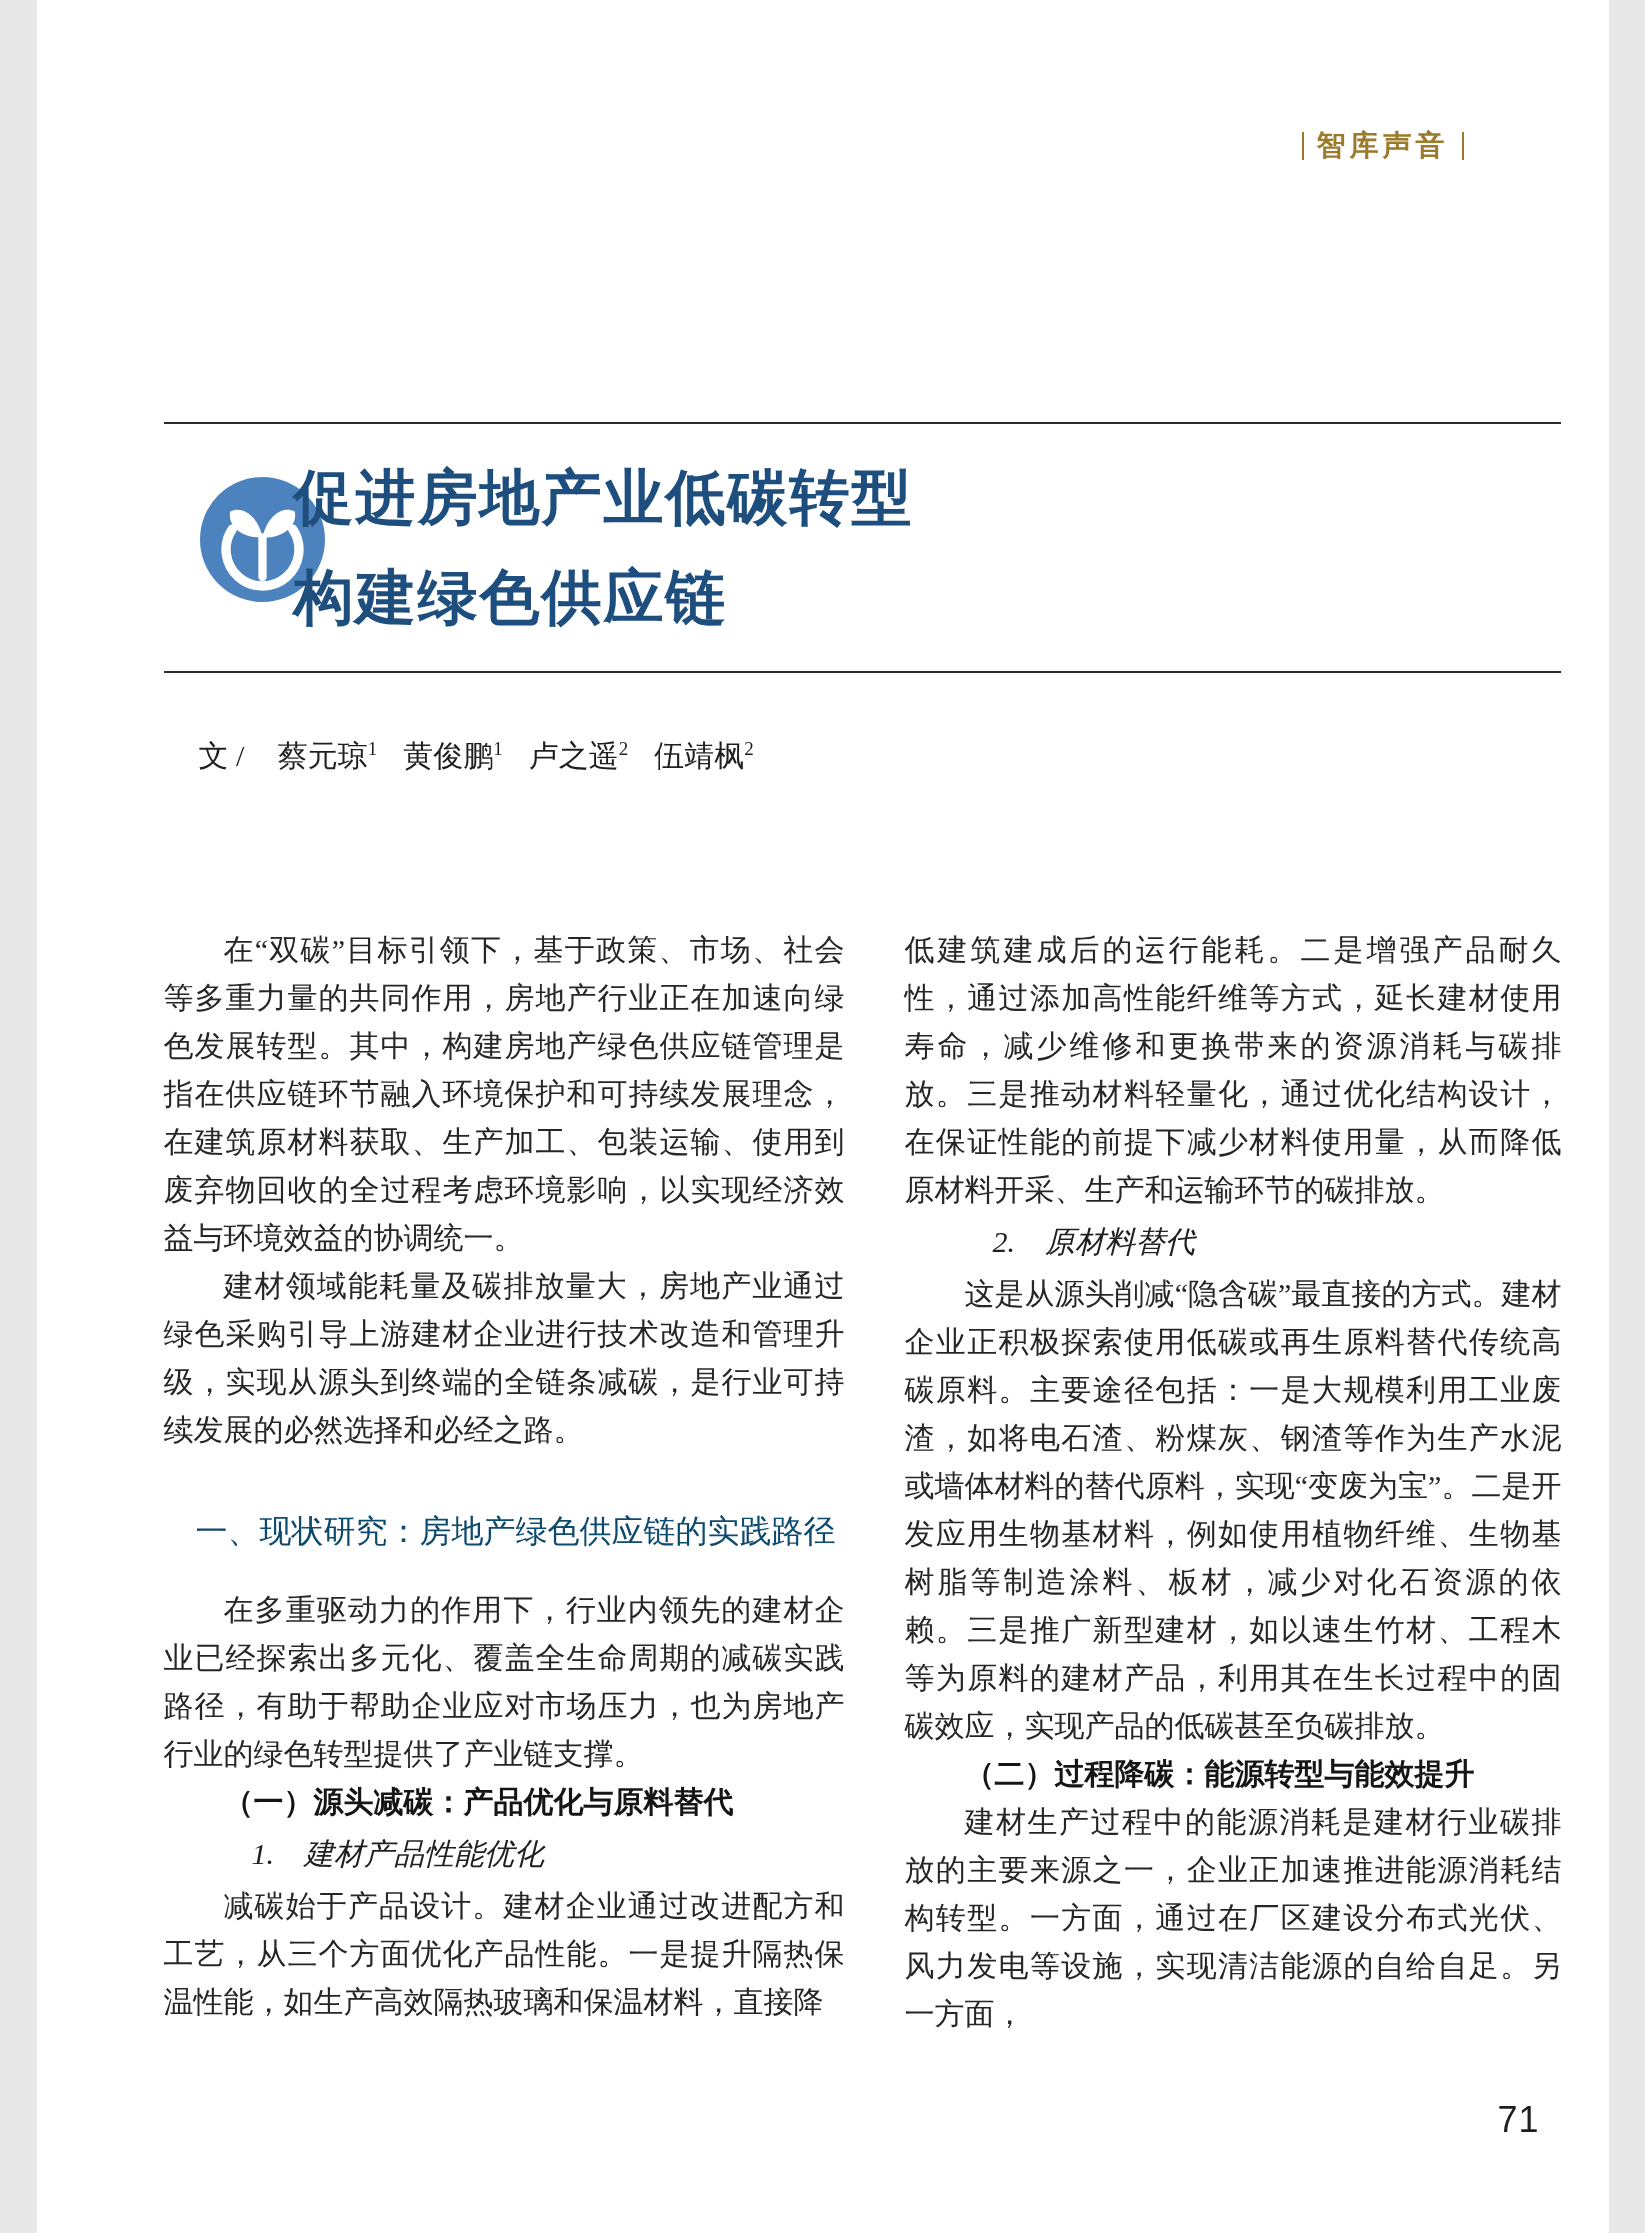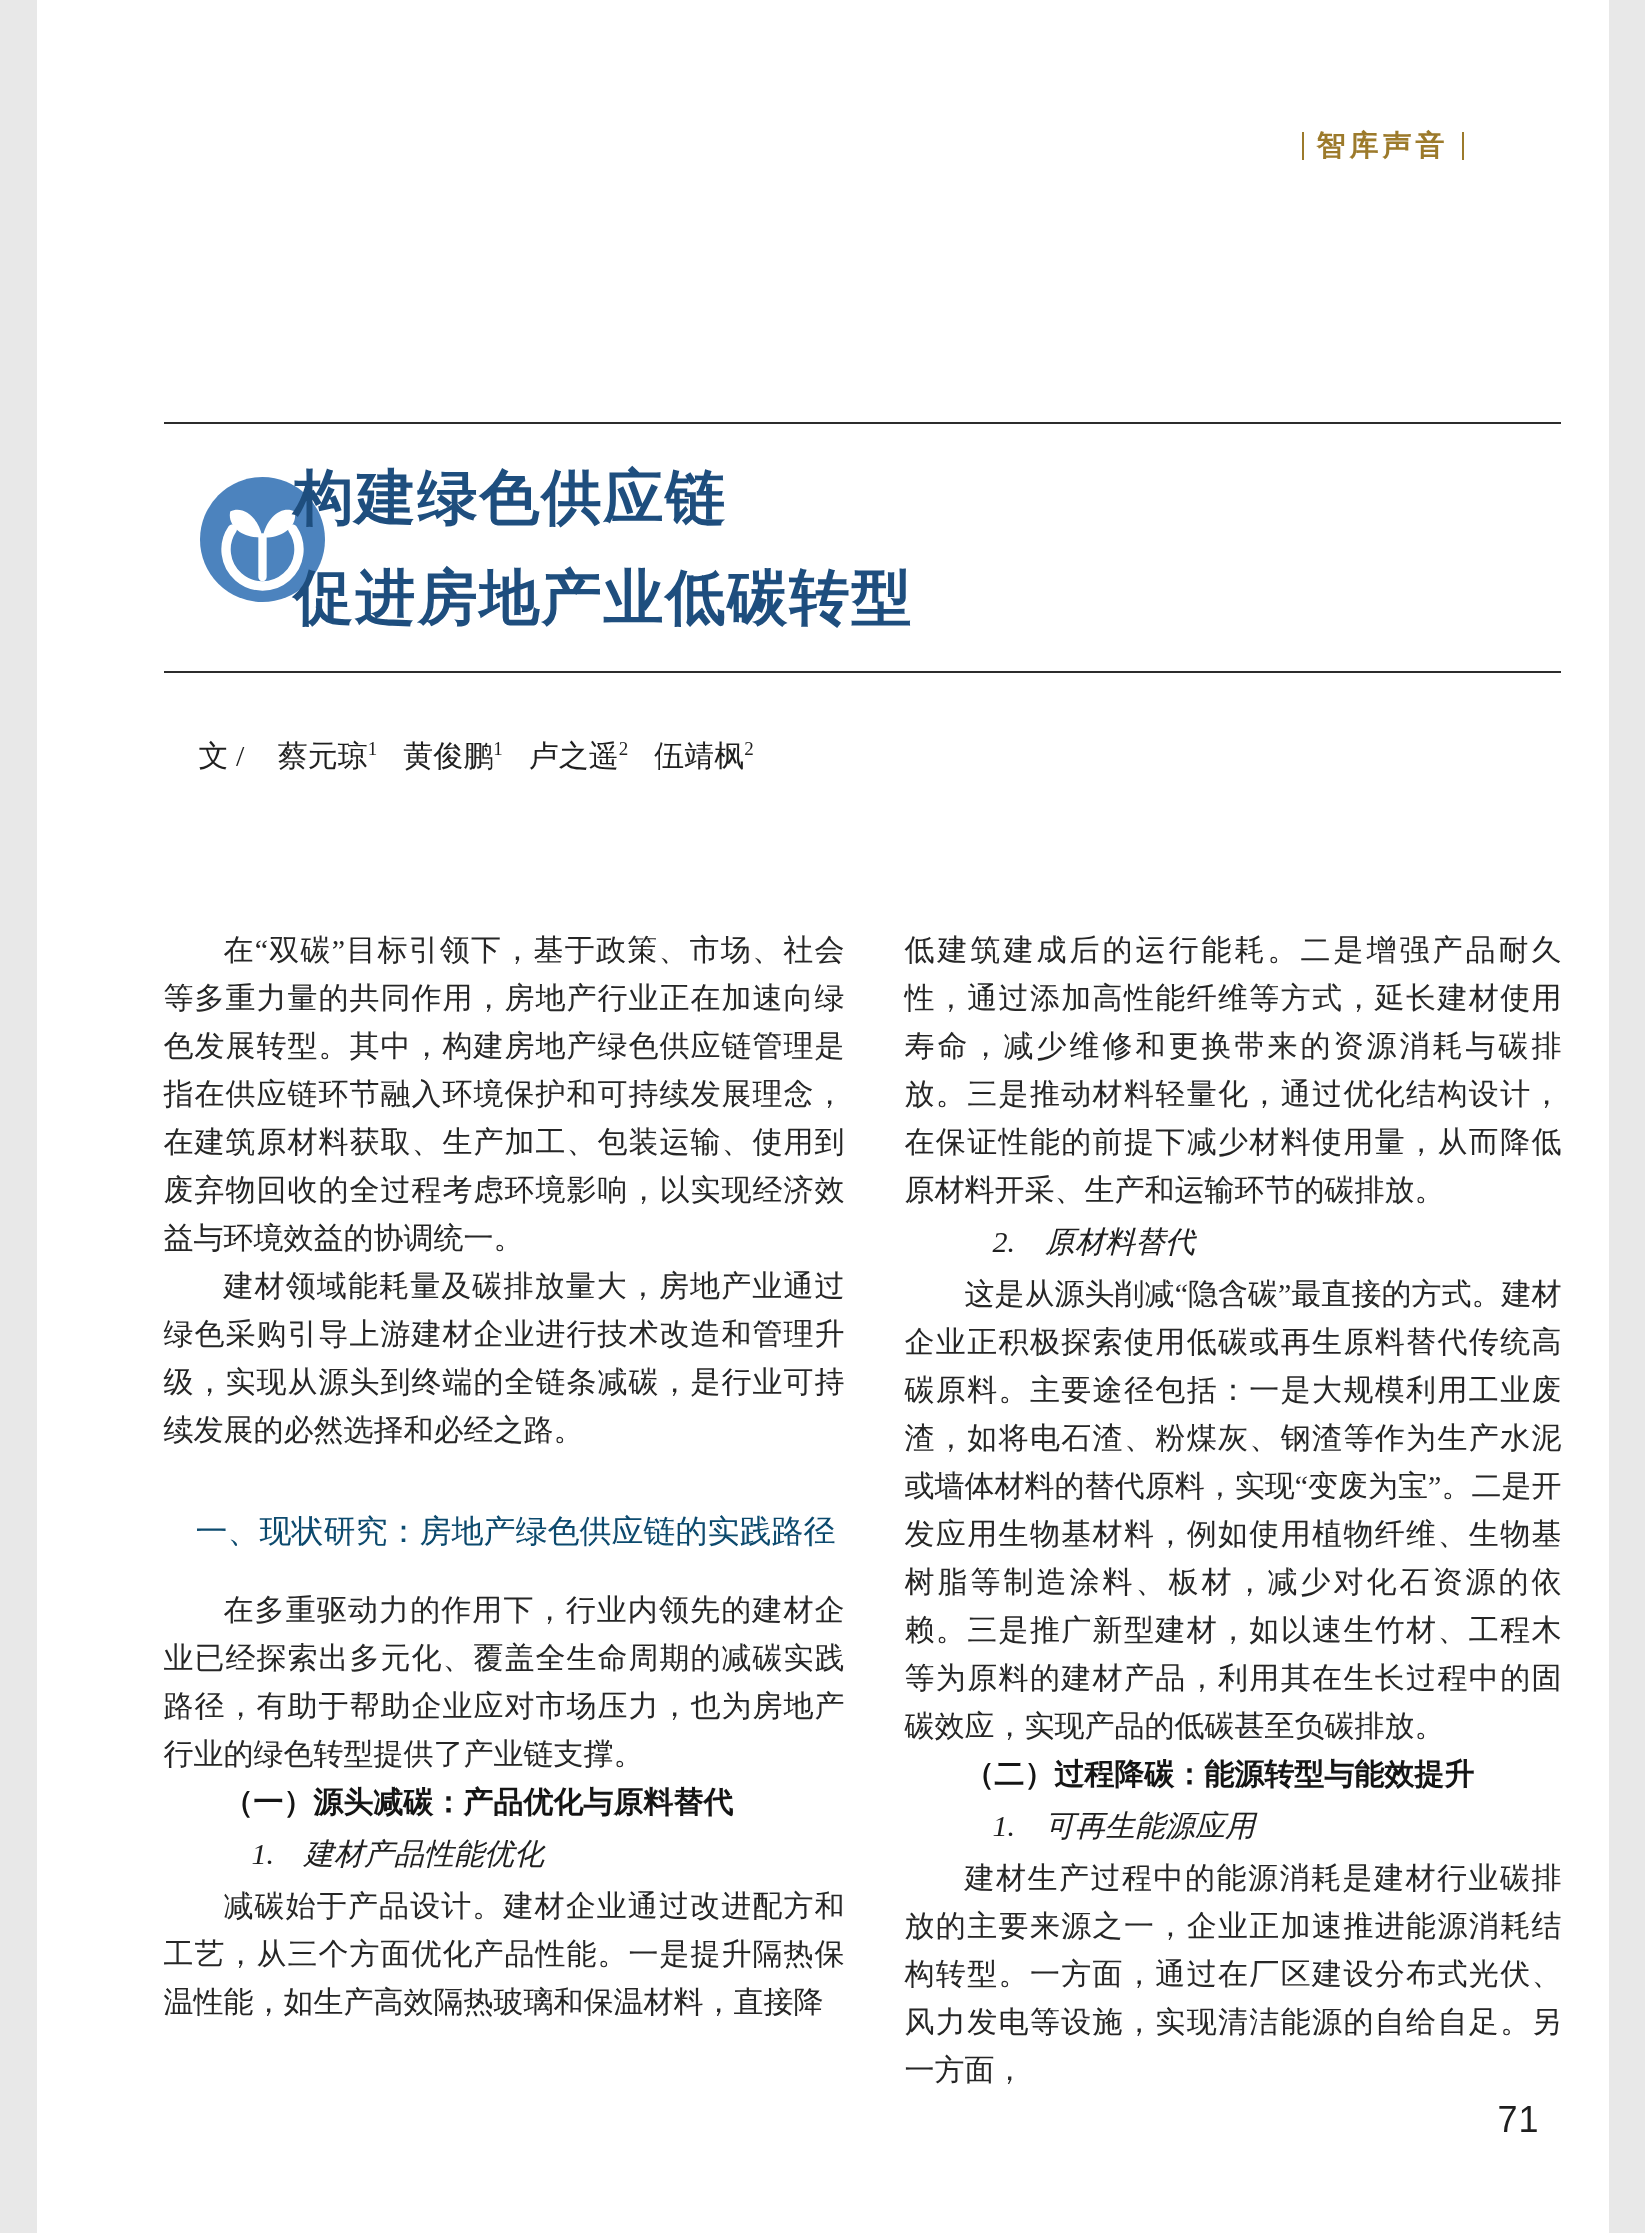--- a/index.html
+++ b/index.html
@@ -97,22 +97,22 @@
     <svg viewBox="0 0 120 120" width="125" height="125" aria-hidden="true">
       <circle cx="60" cy="60" r="60" fill="#4c83be"></circle>
       <path d="M 31 50 A 35 35 0 1 0 89 50" fill="none" stroke="#ffffff" stroke-width="9" stroke-linecap="round"></path>
       <line x1="60" y1="58" x2="60" y2="96" stroke="#ffffff" stroke-width="8" stroke-linecap="round"></line>
       <path d="M60 58 C 56 38 41 27 29 33 C 26 48 42 59 60 58 Z" fill="#ffffff"></path>
       <path d="M60 58 C 64 38 79 27 91 33 C 94 48 78 59 60 58 Z" fill="#ffffff"></path>
     </svg>
   </div>
 
   <div class="title-block">
+    <div class="title-line">促进房地产业低碳转型</div>
     <div class="title-line">构建绿色供应链</div>
-    <div class="title-line">促进房地产业低碳转型</div>
   </div>
 
   <div class="byline">
     <span>文 / </span><span class="author"><span>蔡元琼</span><sup>1</sup></span><span class="author"><span>黄俊鹏</span><sup>1</sup></span><span class="author"><span>卢之遥</span><sup>2</sup></span><span class="author"><span>伍靖枫</span><sup>2</sup></span>
   </div>
 
   <div class="col left">
     <p>在“双碳”目标引领下，基于政策、市场、社会等多重力量的共同作用，房地产行业正在加速向绿色发展转型。其中，构建房地产绿色供应链管理是指在供应链环节融入环境保护和可持续发展理念，在建筑原材料获取、生产加工、包装运输、使用到废弃物回收的全过程考虑环境影响，以实现经济效益与环境效益的协调统一。</p>
     <p>建材领域能耗量及碳排放量大，房地产业通过绿色采购引导上游建材企业进行技术改造和管理升级，实现从源头到终端的全链条减碳，是行业可持续发展的必然选择和必经之路。</p>
     <div class="h1">一、现状研究：房地产绿色供应链的实践路径</div>
@@ -120,20 +120,19 @@
     <div class="h2">（一）源头减碳：产品优化与原料替代</div>
     <div class="item">1.　建材产品性能优化</div>
     <p>减碳始于产品设计。建材企业通过改进配方和工艺，从三个方面优化产品性能。一是提升隔热保温性能，如生产高效隔热玻璃和保温材料，直接降</p>
   </div>
 
   <div class="col right">
     <p class="cont">低建筑建成后的运行能耗。二是增强产品耐久性，通过添加高性能纤维等方式，延长建材使用寿命，减少维修和更换带来的资源消耗与碳排放。三是推动材料轻量化，通过优化结构设计，在保证性能的前提下减少材料使用量，从而降低原材料开采、生产和运输环节的碳排放。</p>
     <div class="item">2.　原材料替代</div>
     <p>这是从源头削减“隐含碳”最直接的方式。建材企业正积极探索使用低碳或再生原料替代传统高碳原料。主要途径包括：一是大规模利用工业废渣，如将电石渣、粉煤灰、钢渣等作为生产水泥或墙体材料的替代原料，实现“变废为宝”。二是开发应用生物基材料，例如使用植物纤维、生物基树脂等制造涂料、板材，减少对化石资源的依赖。三是推广新型建材，如以速生竹材、工程木等为原料的建材产品，利用其在生长过程中的固碳效应，实现产品的低碳甚至负碳排放。</p>
     <div class="h2">（二）过程降碳：能源转型与能效提升</div>
-    <div class="item">1.　可再生能源应用</div>
     <p>建材生产过程中的能源消耗是建材行业碳排放的主要来源之一，企业正加速推进能源消耗结构转型。一方面，通过在厂区建设分布式光伏、风力发电等设施，实现清洁能源的自给自足。另一方面，</p>
   </div>
 
   <div class="pagenum">71</div>
 
 </div>
 
 
 </body></html>

